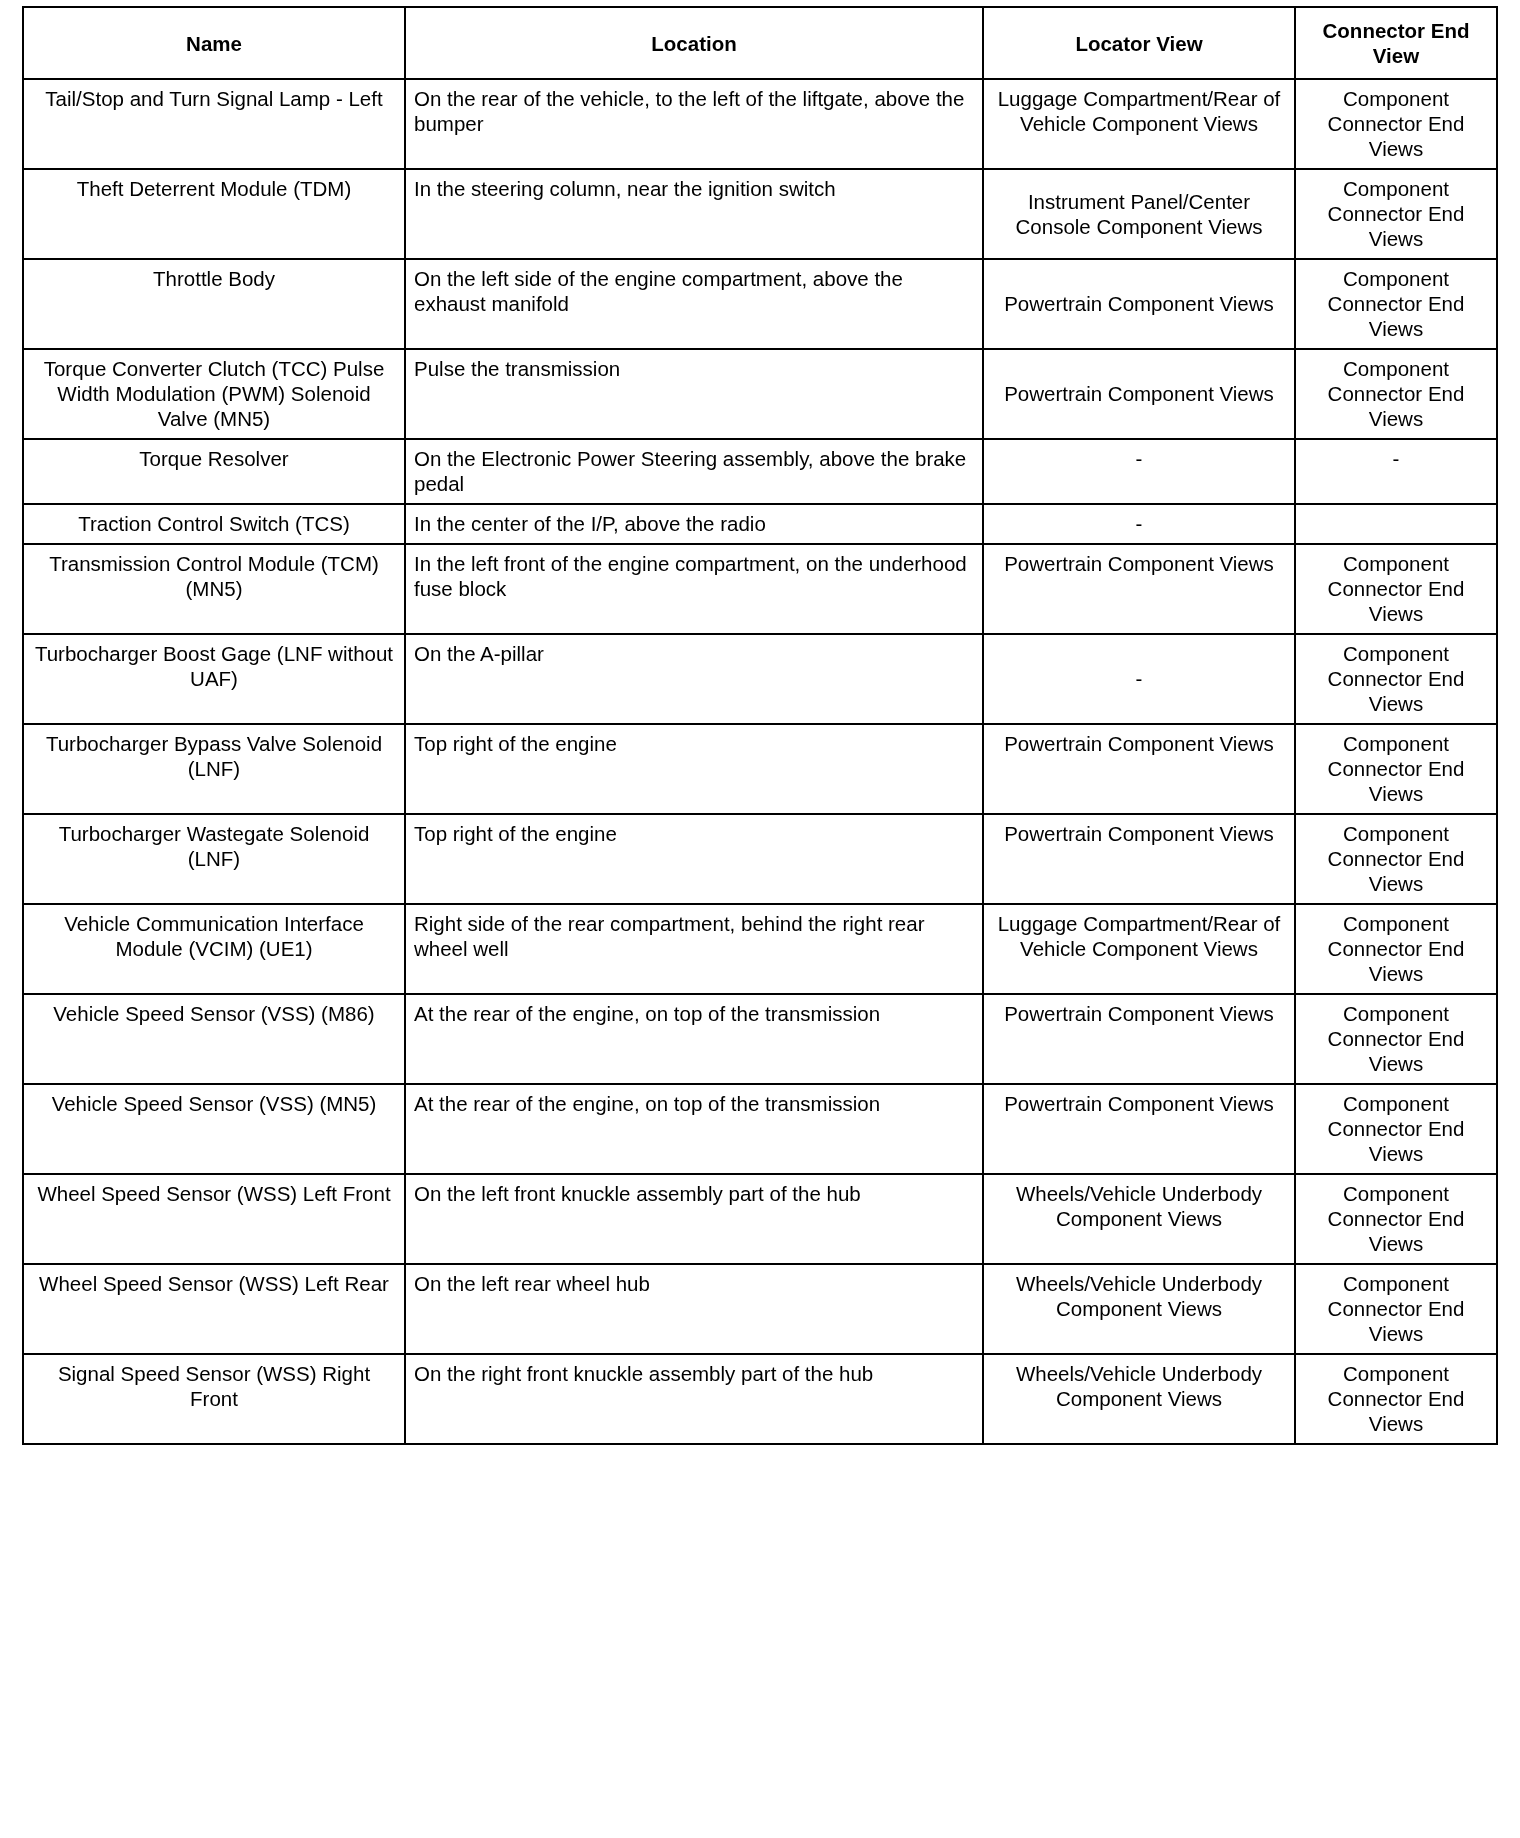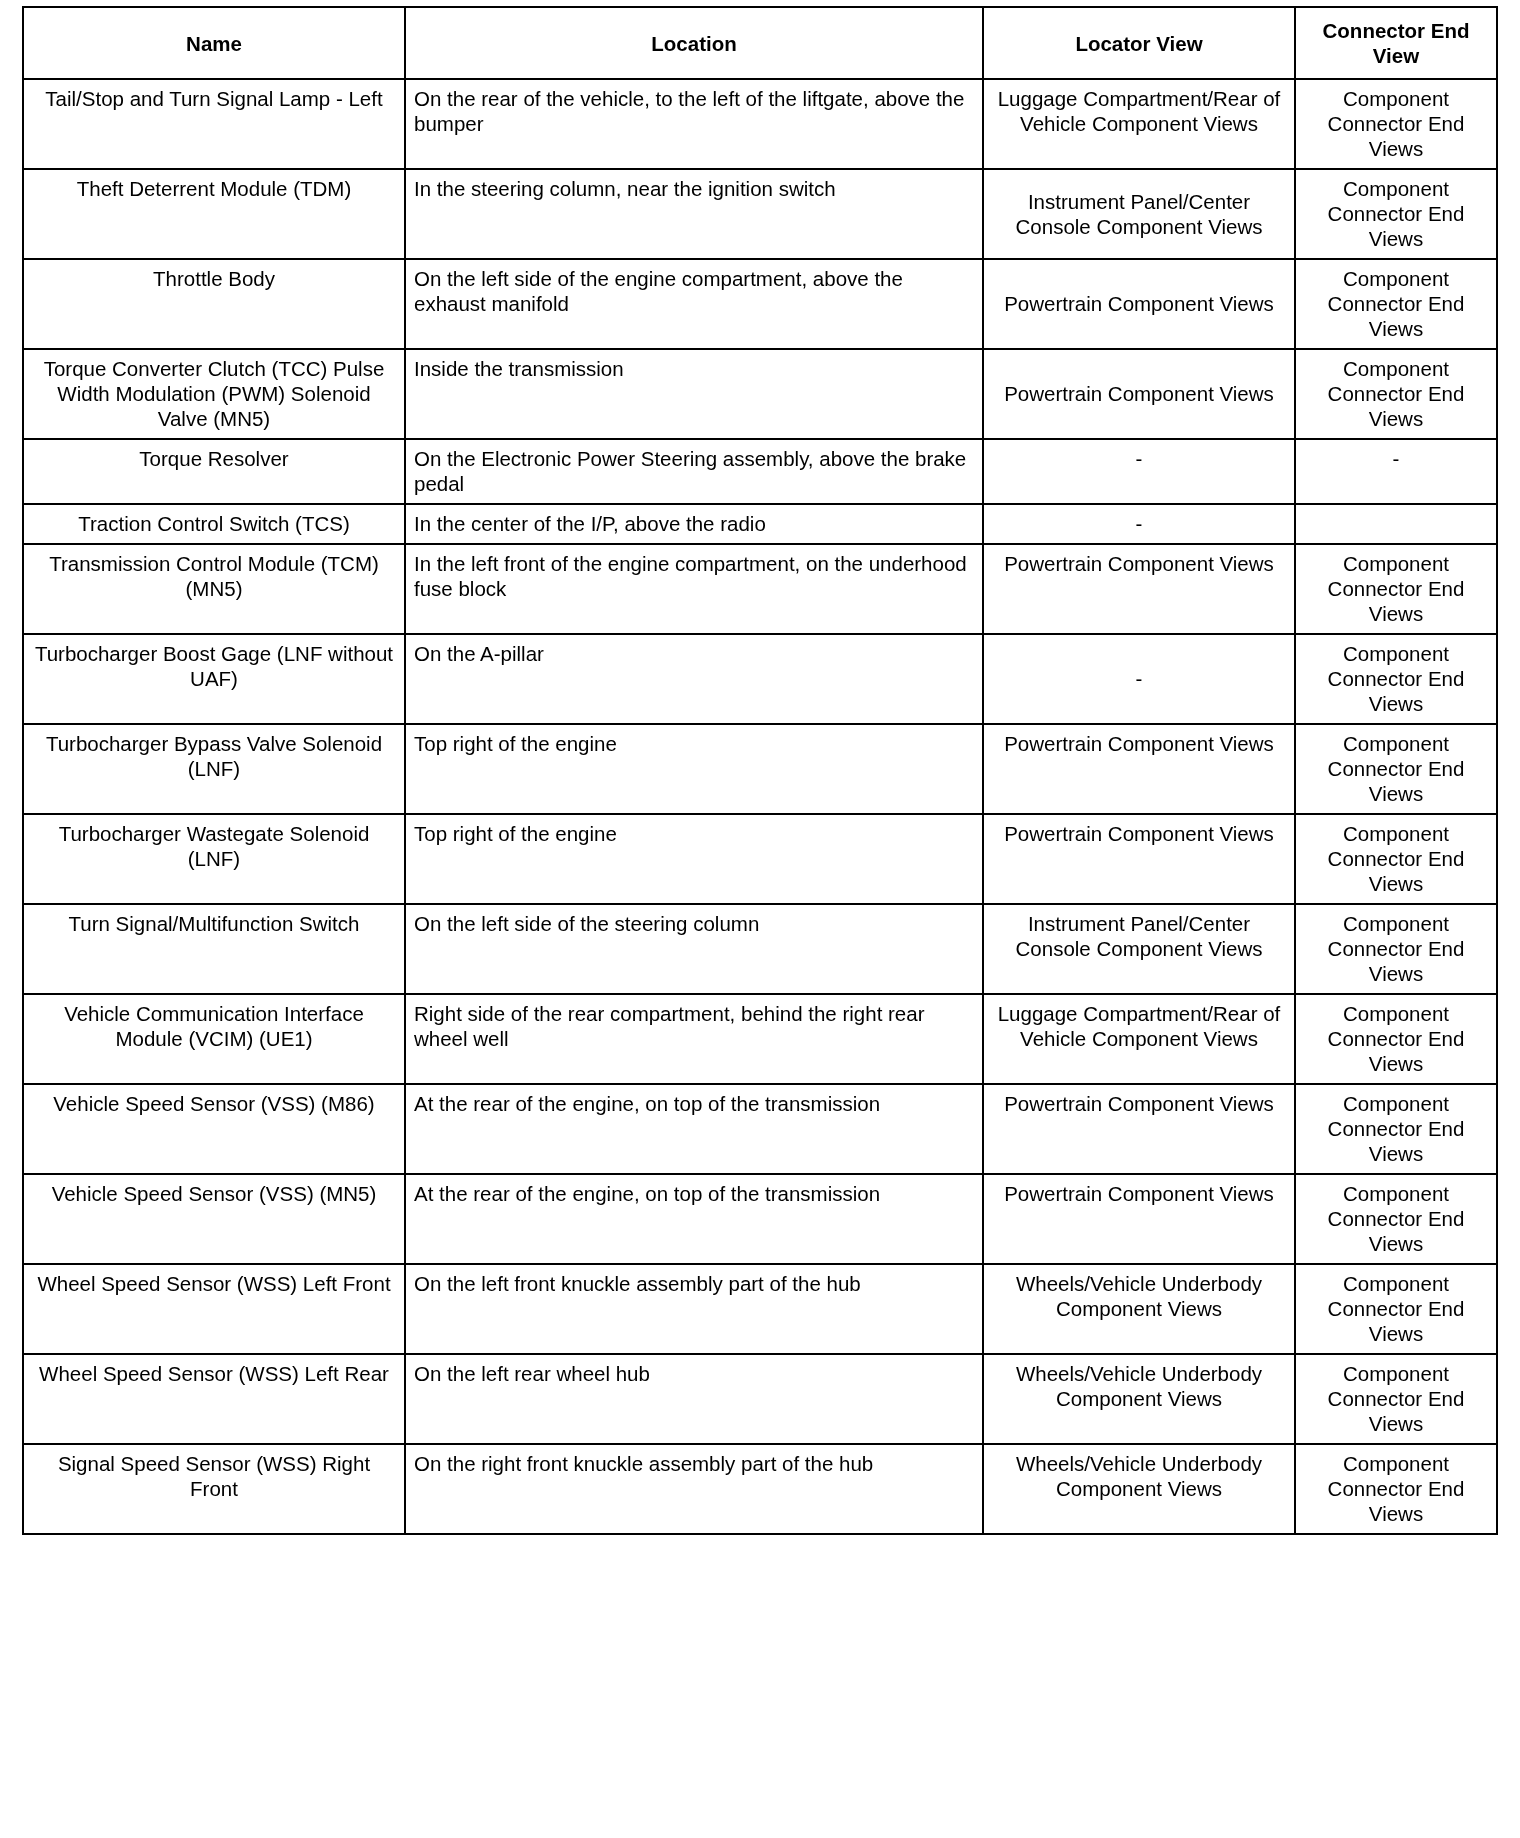--- a/index.html
+++ b/index.html
@@ -92,21 +92,21 @@
         <td class="cview">Component Connector End Views</td>
       </tr>
       <tr>
         <td class="name">Throttle Body</td>
         <td class="loc">On the left side of the engine compartment, above the exhaust manifold</td>
         <td class="lview mid">Powertrain Component Views</td>
         <td class="cview">Component Connector End Views</td>
       </tr>
       <tr>
         <td class="name">Torque Converter Clutch (TCC) Pulse Width Modulation (PWM) Solenoid Valve (MN5)</td>
-        <td class="loc">Inside the transmission</td>
+        <td class="loc">Pulse the transmission</td>
         <td class="lview mid">Powertrain Component Views</td>
         <td class="cview">Component Connector End Views</td>
       </tr>
       <tr>
         <td class="name">Torque Resolver</td>
         <td class="loc">On the Electronic Power Steering assembly, above the brake pedal</td>
         <td class="lview dash">-</td>
         <td class="cview dash">-</td>
       </tr>
       <tr>
@@ -130,26 +130,20 @@
       <tr>
         <td class="name">Turbocharger Bypass Valve Solenoid (LNF)</td>
         <td class="loc">Top right of the engine</td>
         <td class="lview">Powertrain Component Views</td>
         <td class="cview">Component Connector End Views</td>
       </tr>
       <tr>
         <td class="name">Turbocharger Wastegate Solenoid (LNF)</td>
         <td class="loc">Top right of the engine</td>
         <td class="lview">Powertrain Component Views</td>
-        <td class="cview">Component Connector End Views</td>
-      </tr>
-      <tr>
-        <td class="name">Turn Signal/Multifunction Switch</td>
-        <td class="loc">On the left side of the steering column</td>
-        <td class="lview">Instrument Panel/Center Console Component Views</td>
         <td class="cview">Component Connector End Views</td>
       </tr>
       <tr>
         <td class="name">Vehicle Communication Interface Module (VCIM) (UE1)</td>
         <td class="loc">Right side of the rear compartment, behind the right rear wheel well</td>
         <td class="lview">Luggage Compartment/Rear of Vehicle Component Views</td>
         <td class="cview">Component Connector End Views</td>
       </tr>
       <tr>
         <td class="name">Vehicle Speed Sensor (VSS) (M86)</td>

